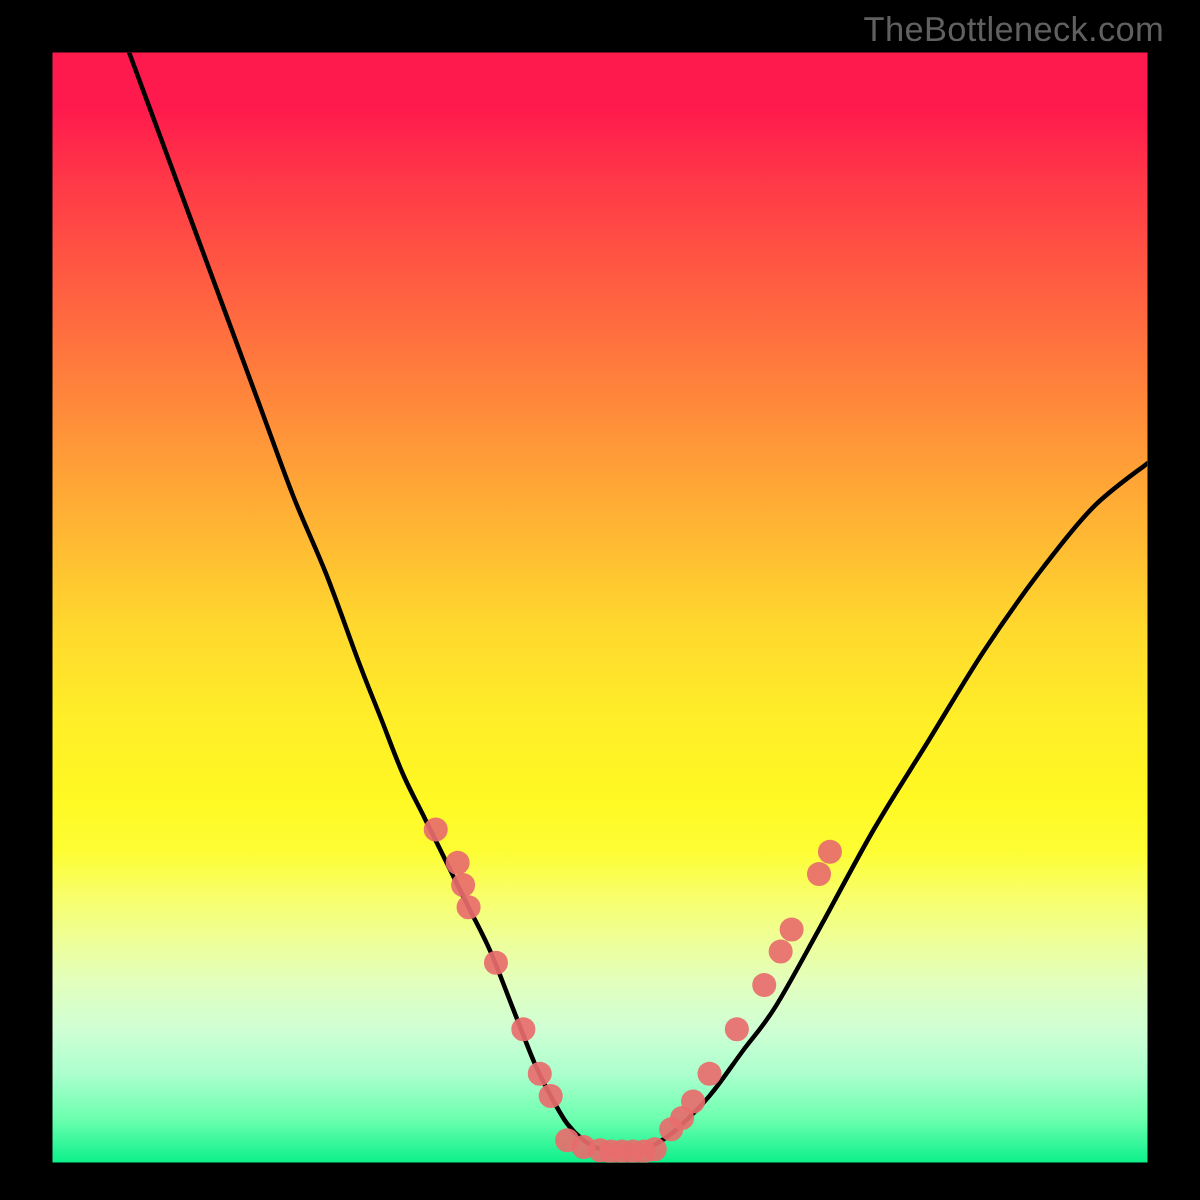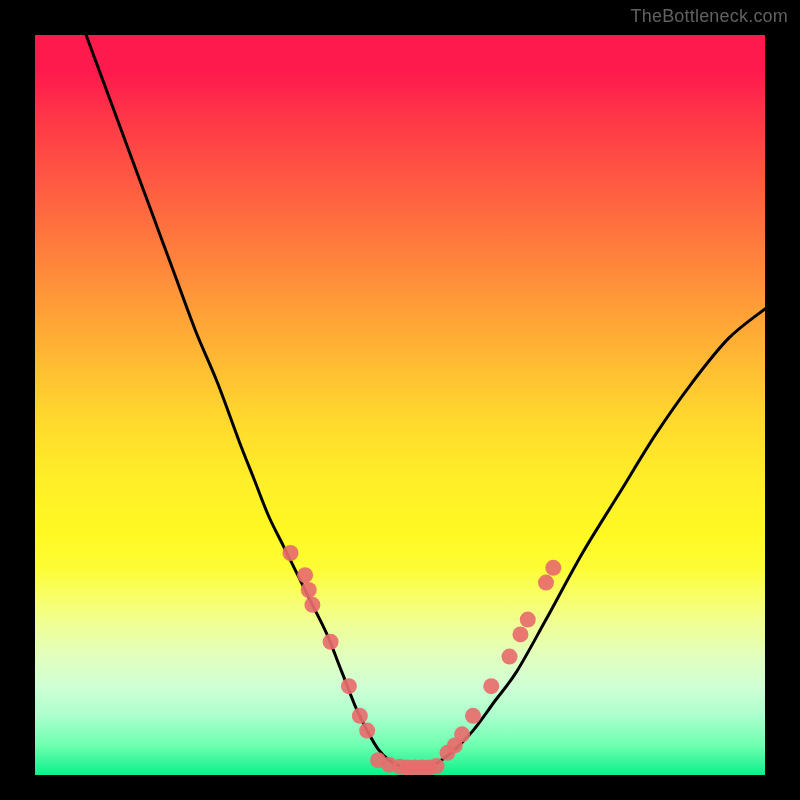--- a/index.html
+++ b/index.html
@@ -48,23 +48,23 @@
       #0cf08a 100%
     );
   }
   .svg-layer {
     position: absolute;
     inset: 0;
   }
   .watermark {
     position: absolute;
     top: 6px;
-    right: 12px;
+    right: 24px;
     color: #606060;
-    font-size: 18px;
+    font-size: 23px;
     letter-spacing: 0.2px;
     user-select: none;
   }
 </style>
 </head>
 <body>
 
 <div class="frame">
   <div class="plot-area">
     <div class="gradient"></div>

